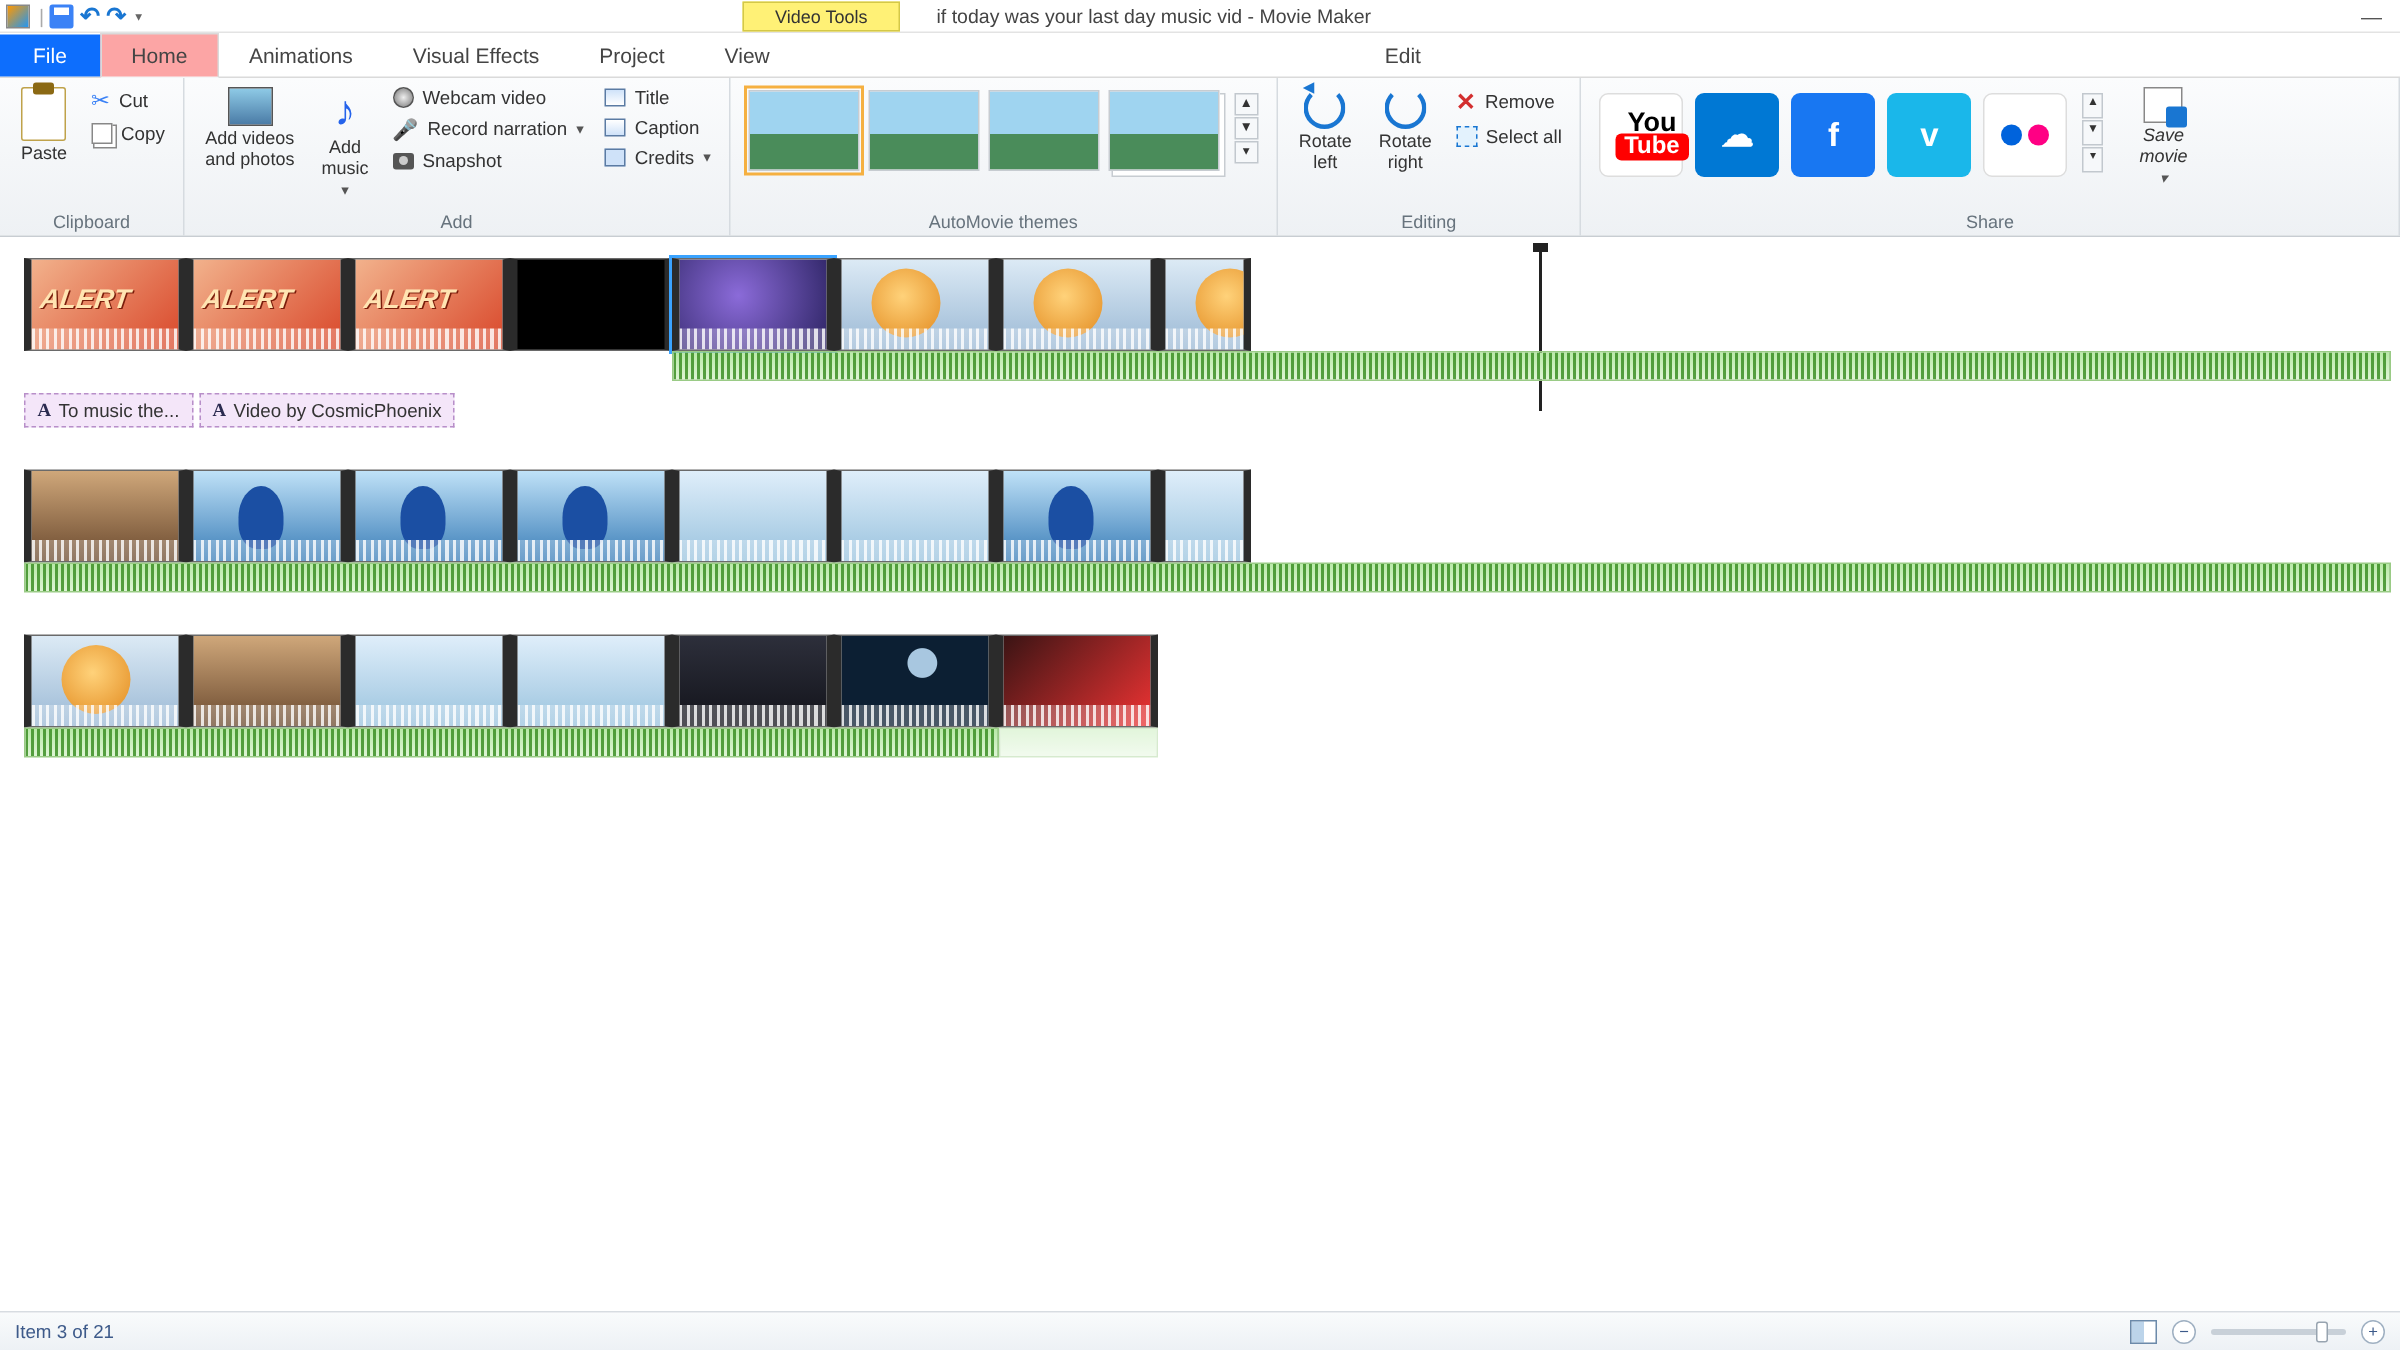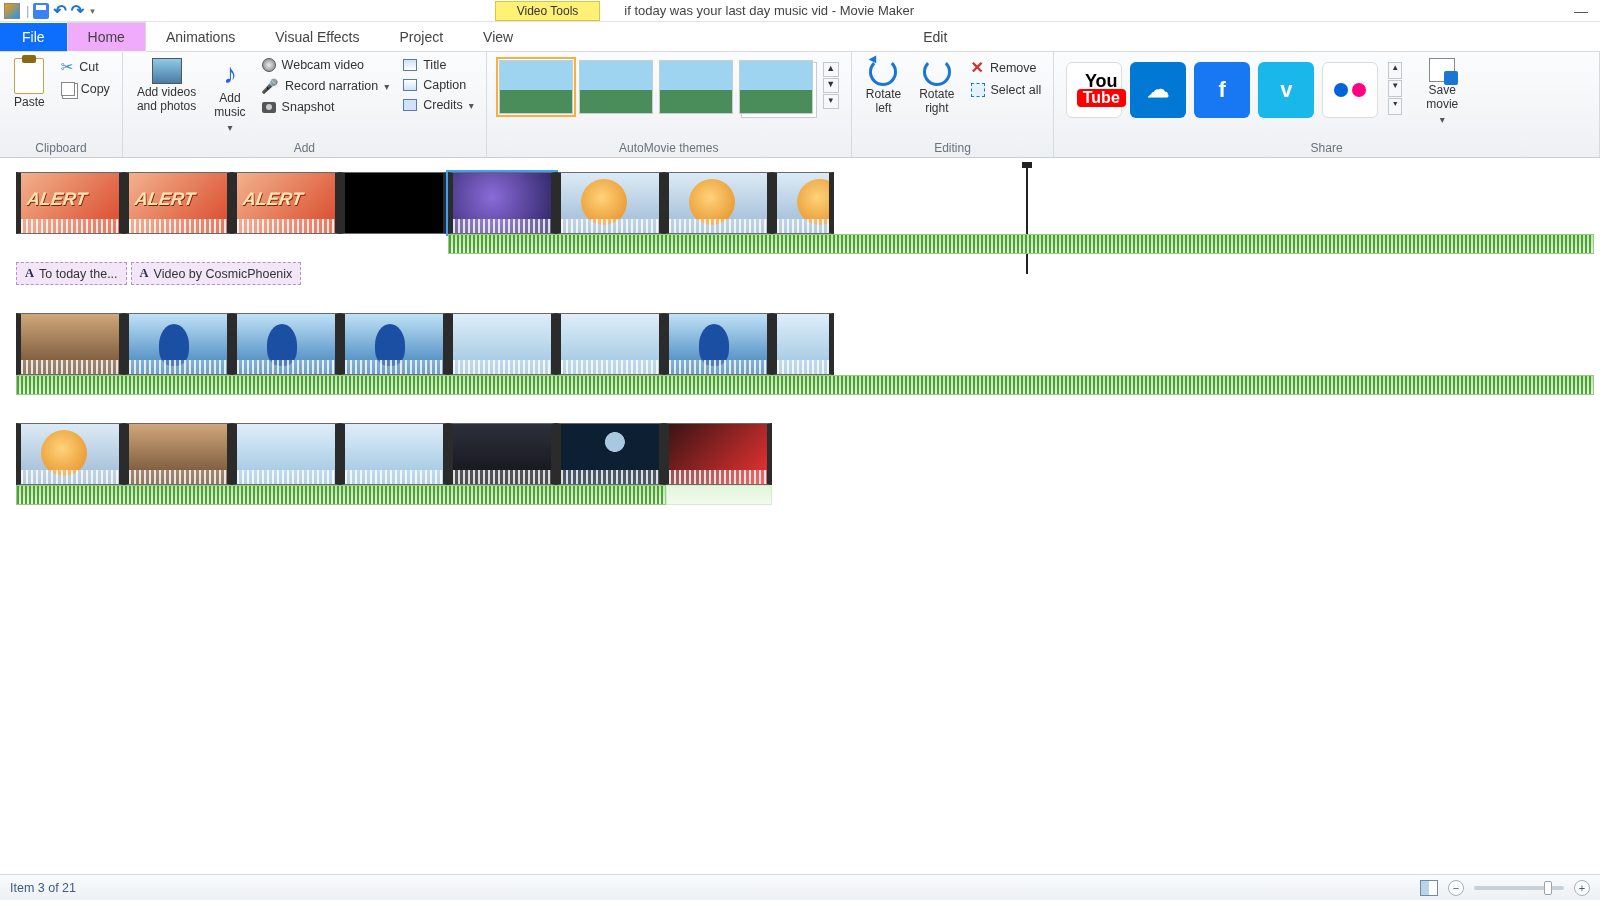--- a/index.html
+++ b/index.html
@@ -13,21 +13,21 @@
 .qat .undo-icon, .qat .redo-icon { font-size:16px; color:#1976d2; font-weight:bold; }
 .qat .dd { font-size:9px; color:#666; margin-left:2px; }
 .titlebar .ctx-tab { margin-left: 400px; padding: 2px 21px; background: #fff176; border: 1px solid #d4c848; font-size: 12px; }
 .titlebar .doc-title { margin-left: 24px; font-size: 13px; color: #444; }
 .titlebar .win-controls { margin-left: auto; display:flex; gap:18px; padding-right:12px; }
 .titlebar .win-controls span { font-size:14px; color:#555; cursor:pointer; }
 
 .tabs { height: 30px; display: flex; align-items: center; background: #fff; border-bottom: 1px solid #dadada; }
 .tab { padding: 6px 20px; font-size: 14px; color: #444; cursor:pointer; }
 .tab.file { background:#0d6efd; color:#fff; padding:6px 22px; }
-.tab.active { background:#f0abfc; border:1px solid #dadada; border-bottom:1px solid #f5f6f7; margin-bottom:-1px; }
+.tab.active { background:#fca5a5; border:1px solid #dadada; border-bottom:1px solid #f5f6f7; margin-bottom:-1px; }
 .tab.edit { margin-left: 370px; }
 
 .ribbon { background: linear-gradient(#fbfcfd,#eef1f4); border-bottom: 1px solid #c8cdd2; height: 106px; display:flex; }
 .group { border-right: 1px solid #d6dbe0; padding: 4px 8px 2px 8px; display:flex; flex-direction:column; }
 .group-body { flex:1; display:flex; align-items:flex-start; gap:6px; }
 .group-label { text-align:center; font-size:12px; color:#67737d; padding-top:2px; }
 .big-btn { display:flex; flex-direction:column; align-items:center; justify-content:center; padding:2px 6px; cursor:pointer; text-align:center; font-size:12px; line-height:1.15; gap:2px; }
 .med-list { display:flex; flex-direction:column; gap:2px; }
 .med-item { display:flex; align-items:center; gap:6px; font-size:12.5px; padding:2px 4px; cursor:pointer; white-space:nowrap; }
 .dd-arrow::after { content:" ▾"; font-size:10px; color:#555; }
@@ -281,21 +281,21 @@
         <div class="share-ic fl">
             <span style="background:#0063dc;"></span>
             <span style="background:#ff0084;margin-left:4px;"></span>
           </div>
         <div class="share-spin">
           <div>▲</div>
           <div>▼</div>
           <div>▾</div>
         </div>
       </div>
-      <div class="big-btn dd-arrow" style="margin-left:8px;">
+      <div class="big-btn dd-arrow" style="margin-left:8px;font-style:italic;">
         <span class="icon icon-savemov"></span>
         <span style="white-space:pre;">Save
 movie</span>
       </div>
     </div>
     <div class="group-label">Share</div>
   </div>
 </div>
 
 <div class="workspace">
@@ -338,21 +338,21 @@
       </div>
       <div style="display:flex;">
         <div style="width:432px;"></div>
         <div class="audio-track" style="flex:1;">
             <div class="awf"></div>
           </div>
       </div>
       <div class="caption-row">
         <div class="caption-chip">
             <span class="A">A</span>
-            <span>To today the...</span>
+            <span>To music the...</span>
           </div>
         <div class="caption-chip">
             <span class="A">A</span>
             <span>Video by CosmicPhoenix</span>
           </div>
       </div>
     </div>
 
     <div class="tl-row">
       <div class="clips">

